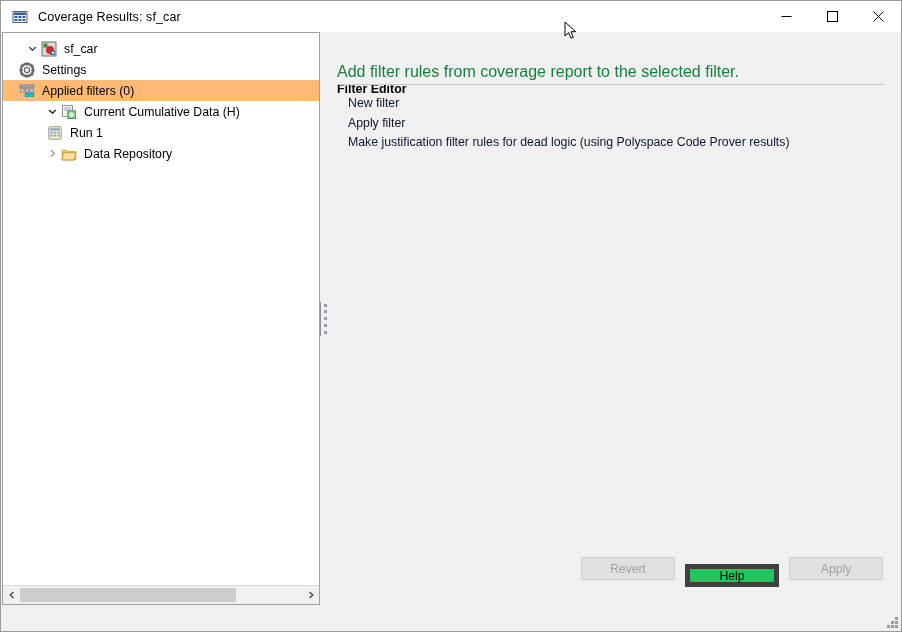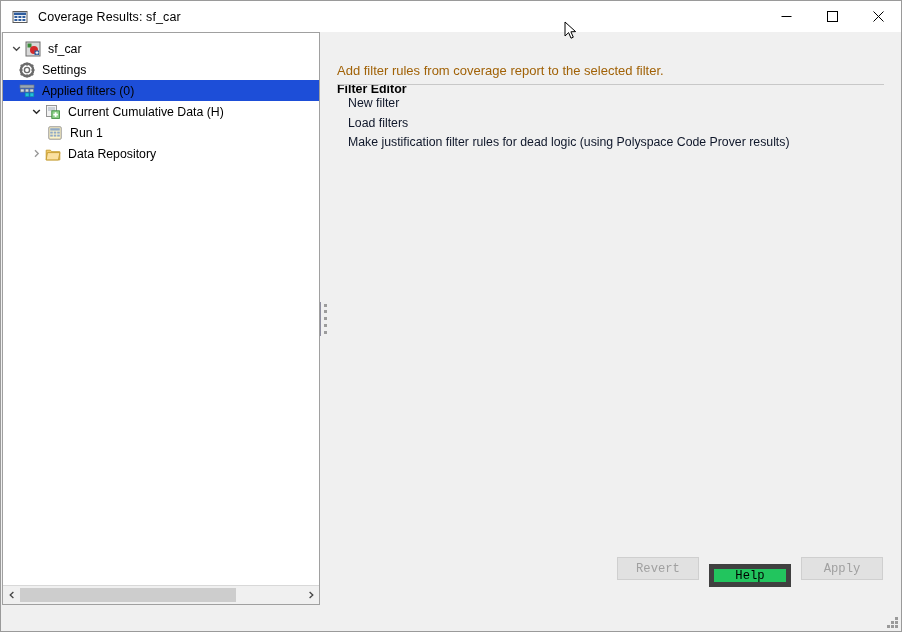--- a/index.html
+++ b/index.html
@@ -90,42 +90,42 @@
     overflow: hidden;
   }
   .tree-row {
     height: 21px;
     display: flex;
     align-items: center;
     white-space: nowrap;
     cursor: default;
     position: relative;
   }
-  .tree-row.selected { background: #1d4ed8; }
+  .tree-row.selected { background: #fdba74; }
   .twisty {
     width: 18px;
     flex: 0 0 18px;
     display: flex;
     align-items: center;
     justify-content: center;
     color: #5a5a5a;
   }
   .twisty svg { display:block; }
   .node-icon {
     width: 16px; height: 16px;
     flex: 0 0 16px;
     margin-right: 7px;
     display: block;
   }
   .node-label {
     font-size: 12.3px;
     color: #000;
   }
   
-  .lvl0 { padding-left: 4px; }
+  .lvl0 { padding-left: 20px; }
   .lvl1 { padding-left: 16px; }
   .lvl2 { padding-left: 44px; }
 
   
   .hscroll {
     position: absolute;
     left: 0; right: 0; bottom: 0;
     height: 18px;
     background: #f0f0f0;
     border-top: 1px solid #d8d8d8;
@@ -205,22 +205,22 @@
     top: 9px;
     font-size: 12.4px;
     font-weight: bold;
     color: #000;
     margin-top: 41px;
   }
   .fe-subtitle {
     position: absolute;
     left: 5px;
     top: 31px;
-    font-size: 13px;
-    color: #a16207;
+    font-size: 16px;
+    color: #15803d;
   }
   .fe-divider {
     position: absolute;
     left: 5px;
     right: 17px;
     top: 52px;
     height: 1px;
     background: #c8c8c8;
   }
   .links {
@@ -242,28 +242,28 @@
 
   
   .btn-row {
     position: absolute;
     right: 18px;
     bottom: 44px;
     display: flex;
     gap: 10px;
   }
   .btn {
-    width: 82px;
+    width: 94px;
     height: 23px;
     box-sizing: border-box;
     display: flex;
     align-items: center;
     justify-content: center;
     font-size: 12.2px;
-    font-family: Liberation Mono, monospace;
+    font-family: Liberation Sans, sans-serif;
     background: #e1e1e1;
     border: 1px solid #cfcfcf;
     color: #a0a0a0;
     cursor: default;
   }
   .btn.enabled {
     background: #22c55e;
     border: 5px solid #404040;
     color: #000;
     margin-top: 7px;
@@ -470,21 +470,21 @@
       </div>
     </div>
 
     <div class="right-panel">
       <div class="fe-title">Filter Editor</div>
       <div class="fe-subtitle">Add filter rules from coverage report to the selected filter.</div>
       <div class="fe-divider"></div>
 
       <div class="links">
         <a class="link" href="#">New filter</a>
-        <a class="link" href="#">Load filters</a>
+        <a class="link" href="#">Apply filter</a>
         <a class="link" href="#">Make justification filter rules for dead logic (using Polyspace Code Prover results)</a>
       </div>
 
       <div class="btn-row">
         <div class="btn">Revert</div>
         <div class="btn enabled">Help</div>
         <div class="btn">Apply</div>
       </div>
     </div>
 

